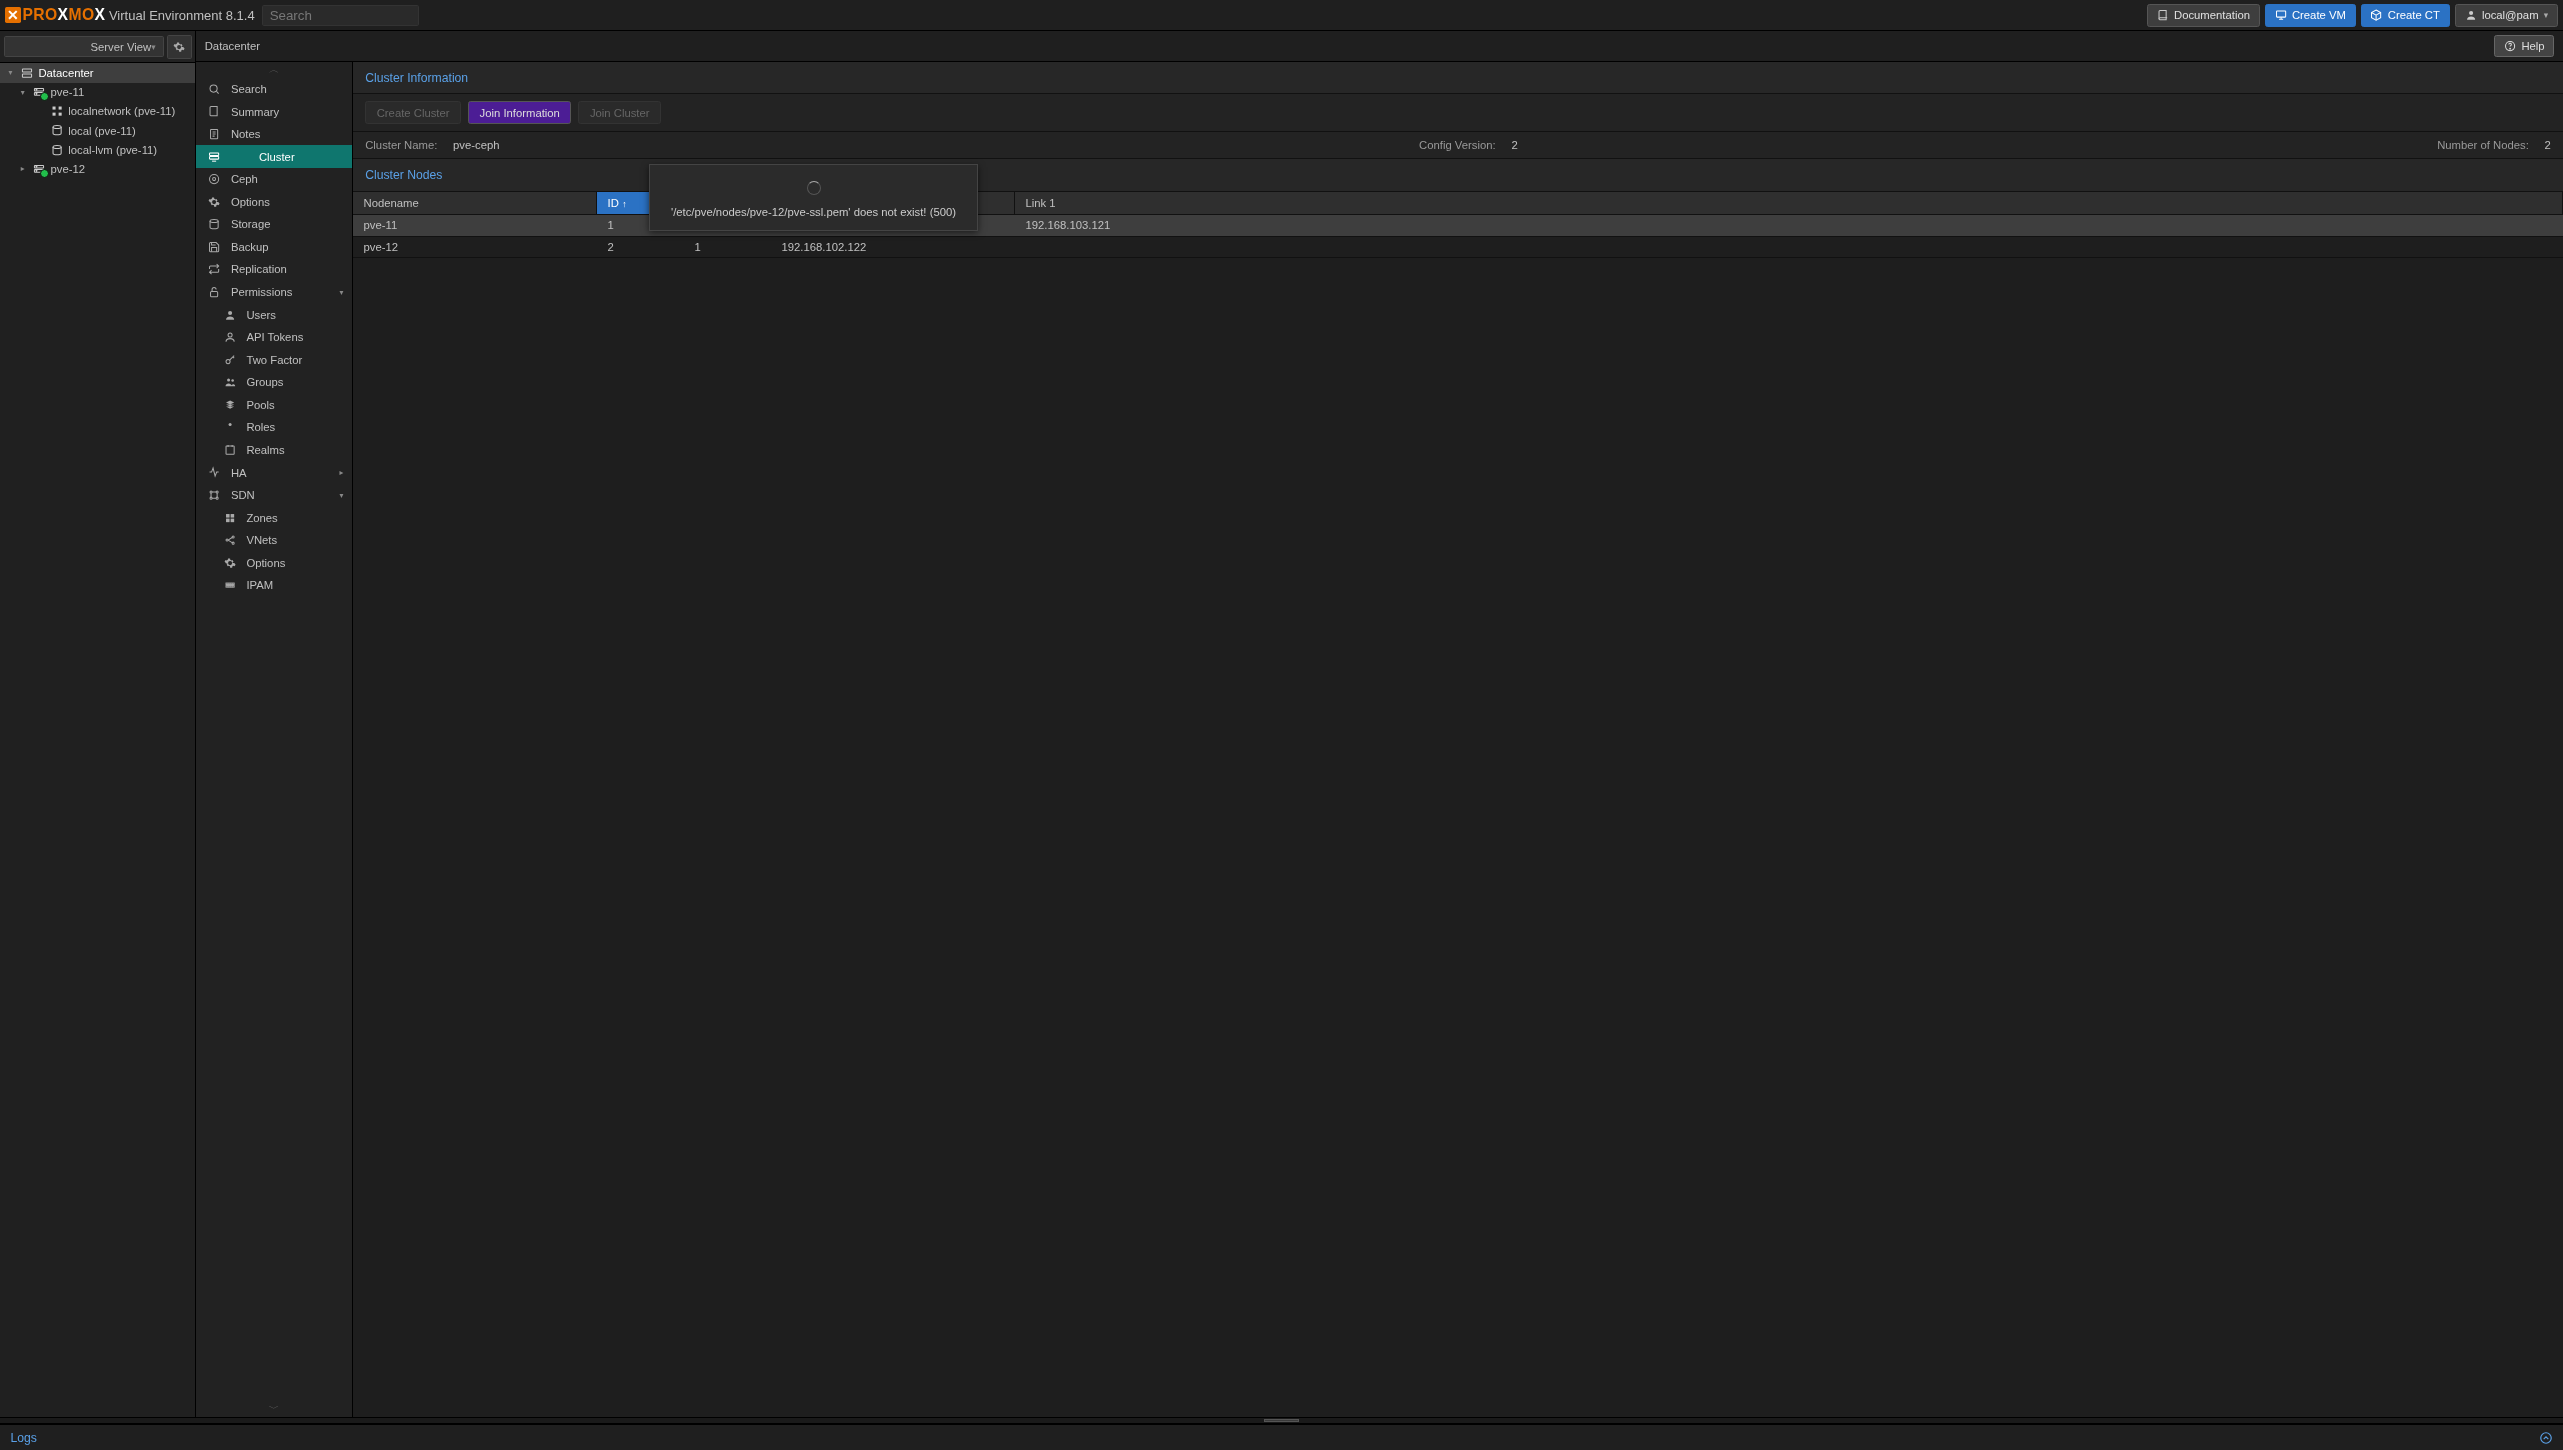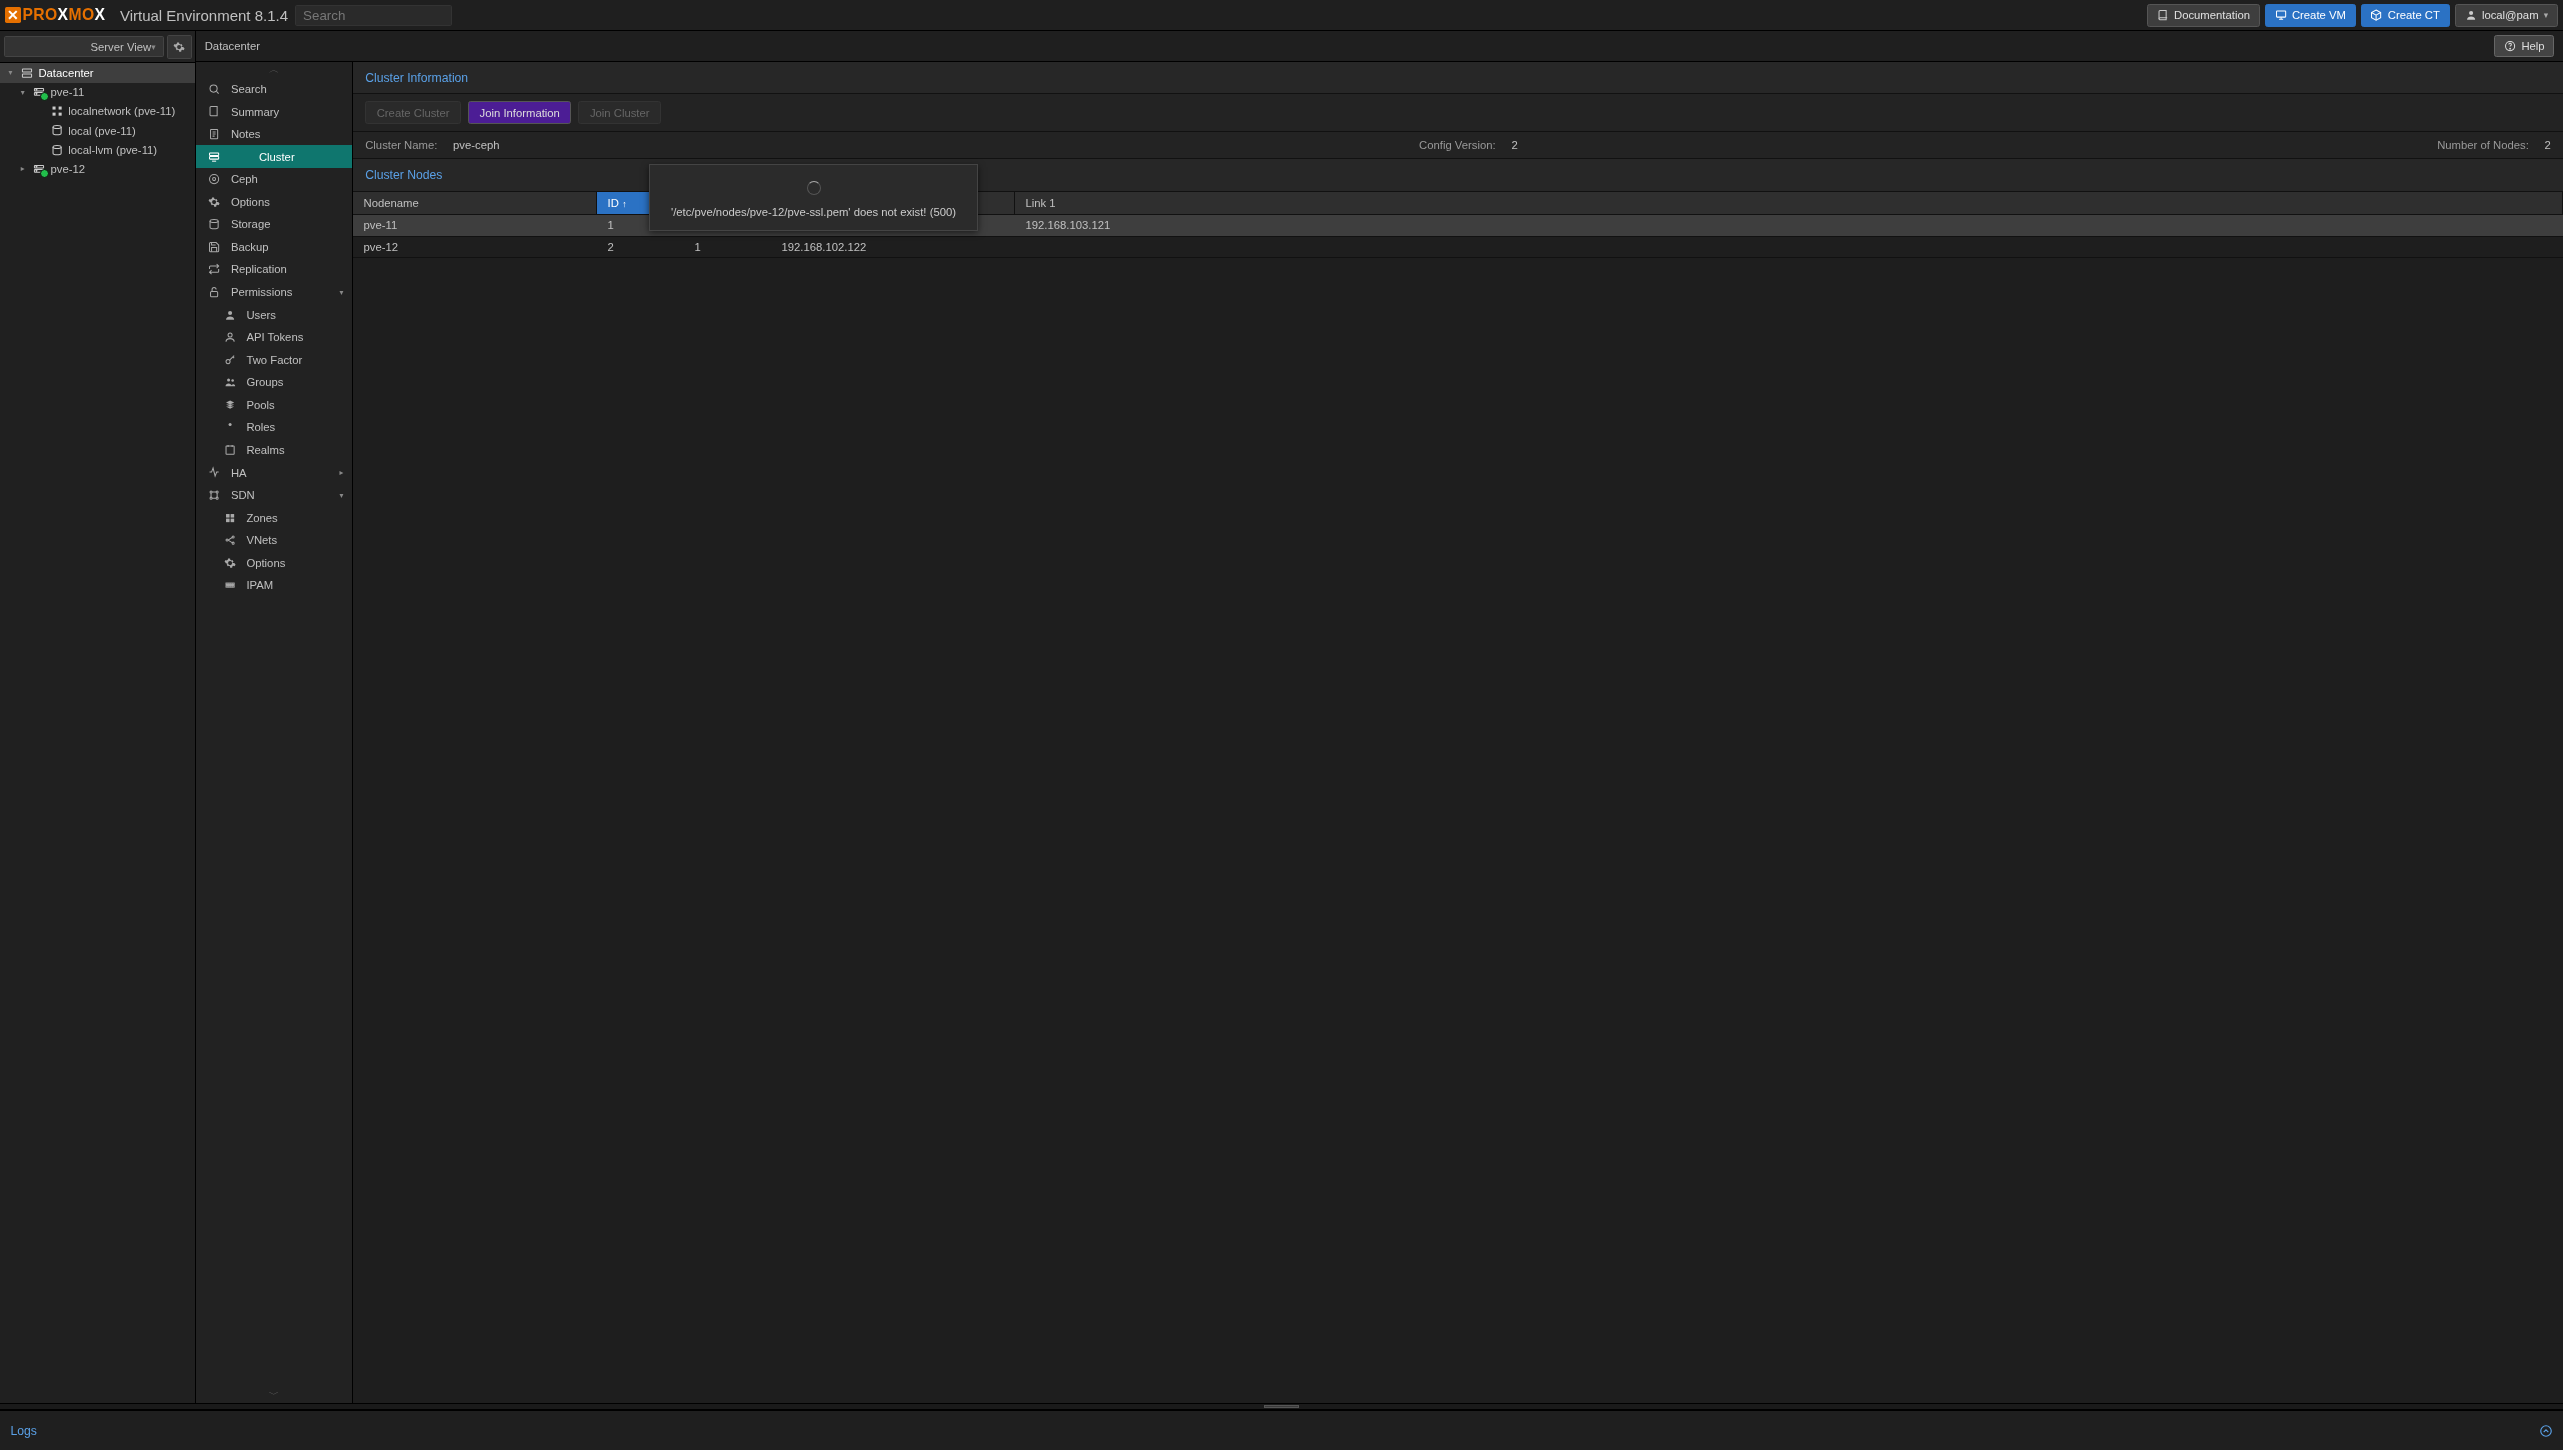--- a/index.html
+++ b/index.html
@@ -4,21 +4,21 @@
 <style>
 * { box-sizing: border-box; margin: 0; padding: 0; font-family: "Helvetica Neue", Arial, sans-serif; }
 html, body { width: 100%; height: 100%; background: #1a1a1a; color: #c0c0c0; font-size: 11.3px; overflow: hidden; }
 body { display: flex; flex-direction: column; }
 
 
 .topbar { display: flex; align-items: center; background: #1f1f1f; height: 31px; padding: 0 5.2px; border-bottom: 0.9px solid #000; }
 .brand { display: flex; align-items: center; }
 .brand-logo { display: inline-flex; align-items: center; font-weight: 800; font-size: 15.7px; letter-spacing: 0.4px; color: #e57000; margin-right: 3.5px;}
 .brand-logo .x { color:#fff; background:#e57000; padding:0 1.7px; border-radius:1.7px; font-size:14px; margin-right:1.7px;}
-.brand-sub { color: #c0c0c0; font-size: 15px; margin-left: 11px; }
+.brand-sub { color: #c0c0c0; font-size: 13px; margin-left: 0; }
 .topbar .search { margin-left: 7px; }
 .topbar .search input { background: #2a2a2a; border: 0.9px solid #333; color: #c0c0c0; padding: 3.5px 7px; width: 157px; height: 21px; border-radius: 1.7px; }
 .topbar .search input::placeholder { color:#777; }
 .topbar .spacer { flex: 1; }
 .topbar .btn { display: inline-flex; align-items: center; background: #3e3e3e; color: #e0e0e0; border: 0.9px solid #555; padding: 3.5px 8.7px; margin-left: 5.2px; border-radius: 2.6px; cursor: pointer; font-size: 11.3px; height:23px;}
 .topbar .btn .icon { margin-right: 5.2px; width: 12.2px; height: 12.2px; display:inline-flex; align-items:center; justify-content:center;}
 .topbar .btn.primary { background: #2b72c4; border-color: #2b72c4; color: #fff; }
 .topbar .btn.user { background: #3e3e3e; }
 .topbar .chev { margin-left:5.2px; font-size:8.7px; color:#aaa;}
 
@@ -85,21 +85,21 @@
 
 .toast { position:absolute; top:70px; left:296px; background:#2b2b2b; border:0.9px solid #444; padding:15.7px 21px 12.2px; color:#ccc; min-width:279px; box-shadow:0 1.7px 7px rgba(0,0,0,0.6); z-index:50; text-align:center;}
 .toast .spinner { width:14px; height:14px; border:1.7px solid #555; border-top-color:#aaa; border-radius:50%; margin:0 auto 10.5px; animation:spin 1s linear infinite;}
 @keyframes spin { to{ transform:rotate(360deg);} }
 
 
 .grip { height:7px; background:#1a1a1a; display:flex; align-items:center; justify-content:center; border-top:0.9px solid #000;border-bottom:0.9px solid #000;}
 .grip .g { width:35px; height:3.5px; background:#3a3a3a; border:0.9px solid #555;}
 
 
-.logpanel { height:40px; background:#1f1f1f; border-top:0.9px solid #000; display:flex; align-items:center; padding:0 10.5px; justify-content:space-between;}
+.logpanel { height:26px; background:#1f1f1f; border-top:0.9px solid #000; display:flex; align-items:center; padding:0 10.5px; justify-content:space-between;}
 .logpanel .title{ color:#5aa0e6; font-size:12.2px;}
 .logpanel .expand{ color:#5aa0e6; cursor:pointer;}
 
 svg { display:block; }
 </style>
 </head>
 <body>
 
 <div class="topbar">
   <div class="brand">

